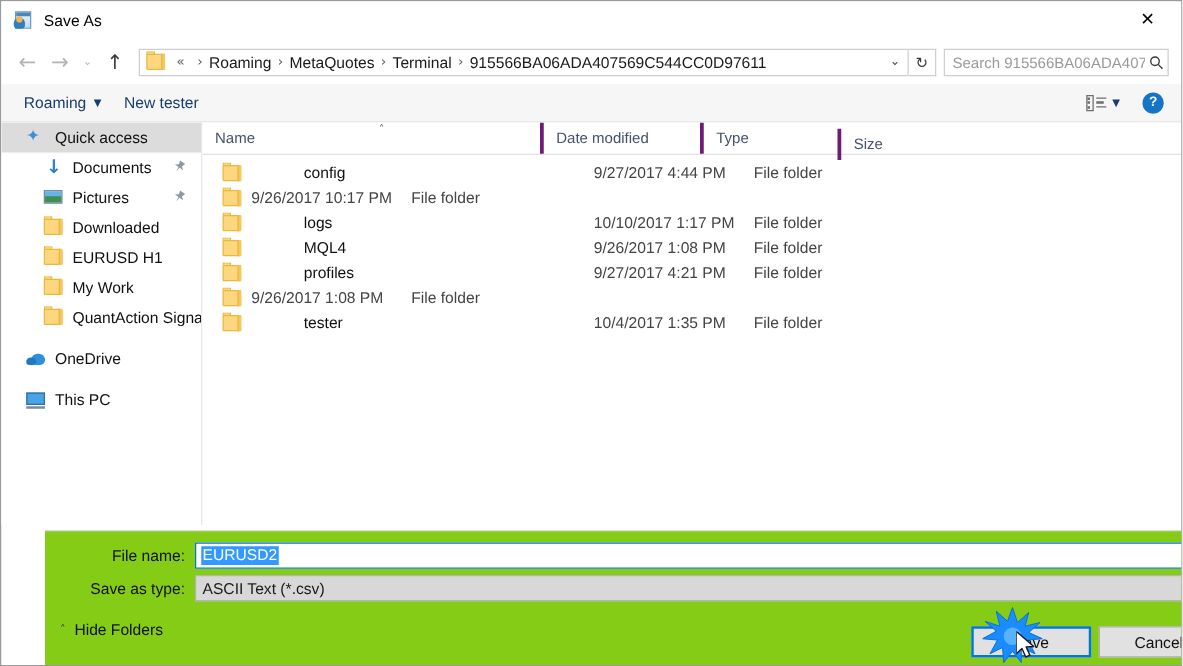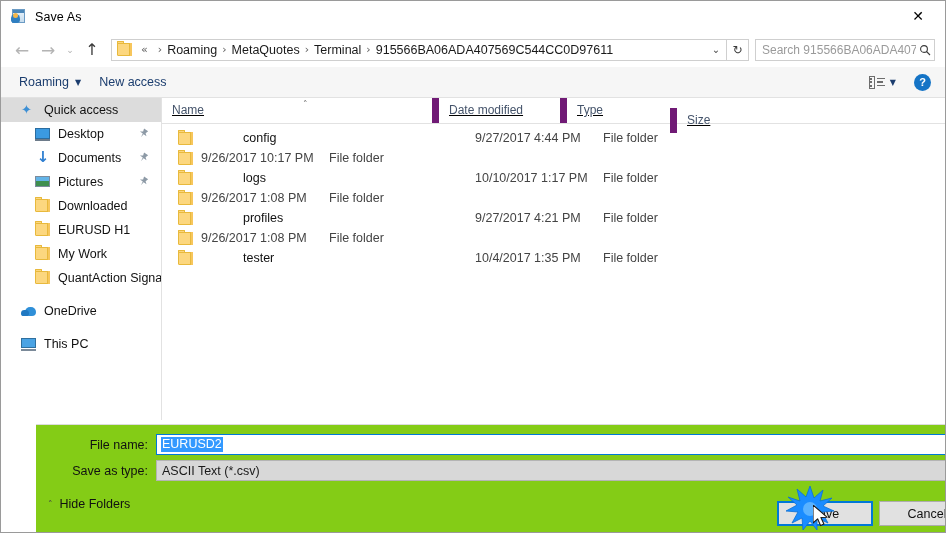--- a/index.html
+++ b/index.html
@@ -330,31 +330,31 @@
   #filepane {
     position: absolute; left: 161px; top: 97px;
     width: 783px; height: 322px;
     background: #ffffff;
     overflow: hidden;
   }
   #colheader {
     position: relative;
     height: 25px;
     border-bottom: 1px solid #e2e2e2;
-    display: flex;  text-decoration: underline;
+    display: flex; align-items: center;
   }
   .col {
     font-size: 12px; color: #44536a;
     box-sizing: border-box;
     padding-left: 10px;
     height: 25px;
     line-height: 25px;
     position: relative;
   }
-  .col + .col { border-left: 7px solid #701a75; }
+  .col + .col { border-left: 3px solid #701a75; }
   #col-name { width: 270px; }
   #col-date { width: 128px; }
   #col-type { width: 110px; }
   #col-size { width: 80px; margin-top: 10px; }
   #sort-caret {
     position: absolute; left: 141px; top: -6px;
     font-size: 9px; color: #6b6b6b;
     font-family: "DejaVu Sans", sans-serif;
   }
   .frow {
@@ -522,21 +522,21 @@
         </svg>
       </div>
     </div>
   </div>
 
   <div id="toolbar">
     <div class="tb-item">
       <span>Roaming</span>
       <span class="tb-caret">▼</span>
     </div>
-    <div class="tb-item">New access</div>
+    <div class="tb-item">New tester</div>
     <div id="tb-right">
       <div id="view-icon">
         <div class="vi-box"></div>
         <div class="vi-dot" style="top:2px"></div>
         <div class="vi-dot" style="top:5.5px"></div>
         <div class="vi-dot" style="top:9px"></div>
         <div class="vi-line" style="top:2px; width:8px"></div>
         <div class="vi-line" style="top:5.5px; width:6px"></div>
         <div class="vi-line" style="top:9px; width:8px"></div>
       </div>
@@ -544,30 +544,20 @@
       <div id="help-btn">?</div>
     </div>
   </div>
 
   <div id="sidebar">
       <div class="side-item selected">
         <div class="side-ico">
           <div class="ico-star">✦</div>
         </div>
         <span class="side-label">Quick access</span>
-      </div>
-      <div class="side-item indent">
-        <div class="side-ico ico-desktop">
-          <div class="d-screen"></div>
-          <div class="d-base"></div>
-        </div>
-        <span class="side-label">Desktop</span>
-        <span class="pin"><svg width="11" height="11" viewBox="0 0 11 11">
-            <path d="M3 1 L8 1 L7 4 L9.5 6 L6 6 L5.5 10 L5 6 L1.5 6 L4 4 Z" fill="#8d9aa6"></path>
-          </svg></span>
       </div>
       <div class="side-item indent">
         <div class="side-ico">
           <div class="ico-docs">↓</div>
         </div>
         <span class="side-label">Documents</span>
         <span class="pin"><svg width="11" height="11" viewBox="0 0 11 11">
             <path d="M3 1 L8 1 L7 4 L9.5 6 L6 6 L5.5 10 L5 6 L1.5 6 L4 4 Z" fill="#8d9aa6"></path>
           </svg></span>
       </div>
@@ -661,20 +651,21 @@
           <div class="fdate">10/10/2017 1:17 PM</div>
           <div class="ftype">File folder</div>
           <div class="fsize"></div>
         </div>
         <div class="frow">
           <div class="folder-glyph fico" style="width: 15px; height: 13px; margin-left: 16px; margin-right: 8px;">
             <div class="fg-tab"></div>
             <div class="fg-back"></div>
             <div class="fg-front"></div>
           </div>
+          <div class="fname">MQL4</div>
           <div class="fdate">9/26/2017 1:08 PM</div>
           <div class="ftype">File folder</div>
           <div class="fsize"></div>
         </div>
         <div class="frow">
           <div class="folder-glyph fico" style="width: 15px; height: 13px; margin-left: 16px; margin-right: 8px;">
             <div class="fg-tab"></div>
             <div class="fg-back"></div>
             <div class="fg-front"></div>
           </div>

